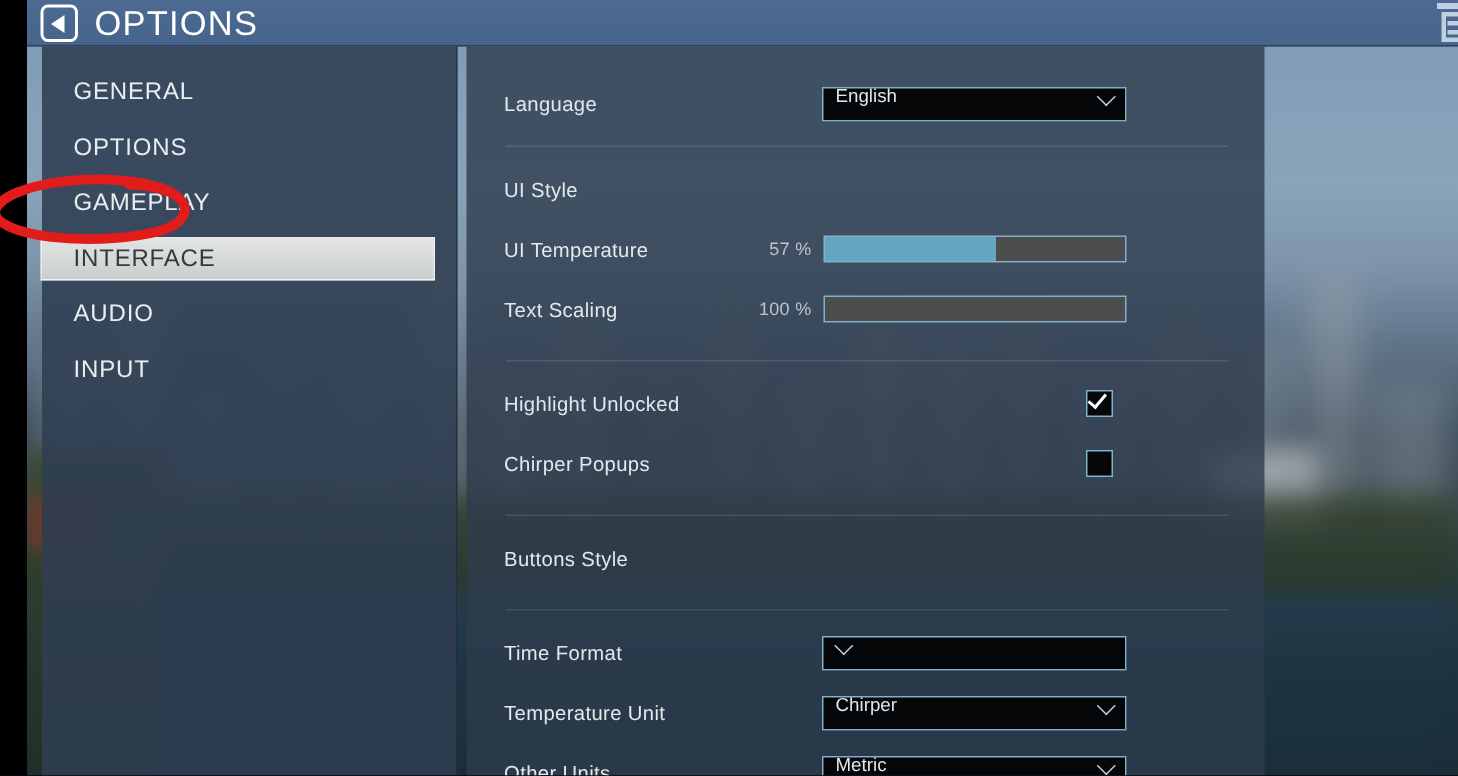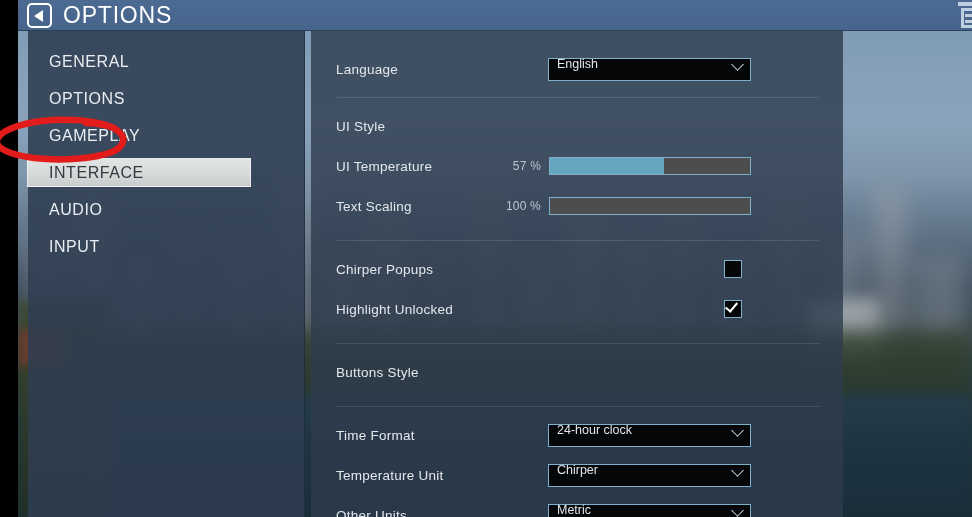--- a/index.html
+++ b/index.html
@@ -153,21 +153,21 @@
     color: #e9edf1;
     font-size: 16px;
     letter-spacing: .55px;
     margin-bottom: 0;
   }
   .nav-item .nav-label { pointer-events: none; }
   .nav-item.selected {
     background: linear-gradient(180deg, #e2e4e4 0%, #d6d9d9 55%, #c9cdcd 100%);
     color: #343a3c;
     border: 1px solid rgba(255,255,255,.55);
-    width: 224px;
+    width: 263px;
     margin-left: -1px;
   }
 
   
   .options-panel {
     position: absolute;
     left: 311px; top: 31px;
     width: 532px; height: 486px;
     background: rgba(46,60,78,.80);
   }
@@ -400,48 +400,47 @@
         <div class="slider">
           <div class="fill" id="fill-textscaling" style="width: 0%;"></div>
         </div>
       </div>
 
       <div class="gap-md"></div>
       <div class="sep"></div>
       <div class="gap-sm"></div>
 
       <div class="row">
-        <div class="row-label">Chirper Popups</div>
-        <div class="checkbox"></div>
-      </div>
-
-      <div class="row">
         <div class="row-label">Highlight Unlocked</div>
         <div class="checkbox">
           <span class="tick"></span>
         </div>
       </div>
 
+      <div class="row">
+        <div class="row-label">Chirper Popups</div>
+        <div class="checkbox"></div>
+      </div>
+
       <div class="gap-md"></div>
       <div class="sep"></div>
       <div class="gap-sm"></div>
 
       <div class="row">
         <div class="row-label">Buttons Style</div>
       </div>
 
       <div class="gap-md"></div>
       <div class="sep"></div>
       <div class="gap-sm"></div>
 
       <div class="row">
         <div class="row-label">Time Format</div>
         <div class="ctrl-col">
           <div class="dropdown">
-            <span class="dd-val">24-hour clock</span>
             <span class="chev"></span>
           </div>
         </div>
       </div>
 
       <div class="row">
         <div class="row-label">Temperature Unit</div>
         <div class="ctrl-col">
           <div class="dropdown">
             <span class="dd-val">Chirper</span>

